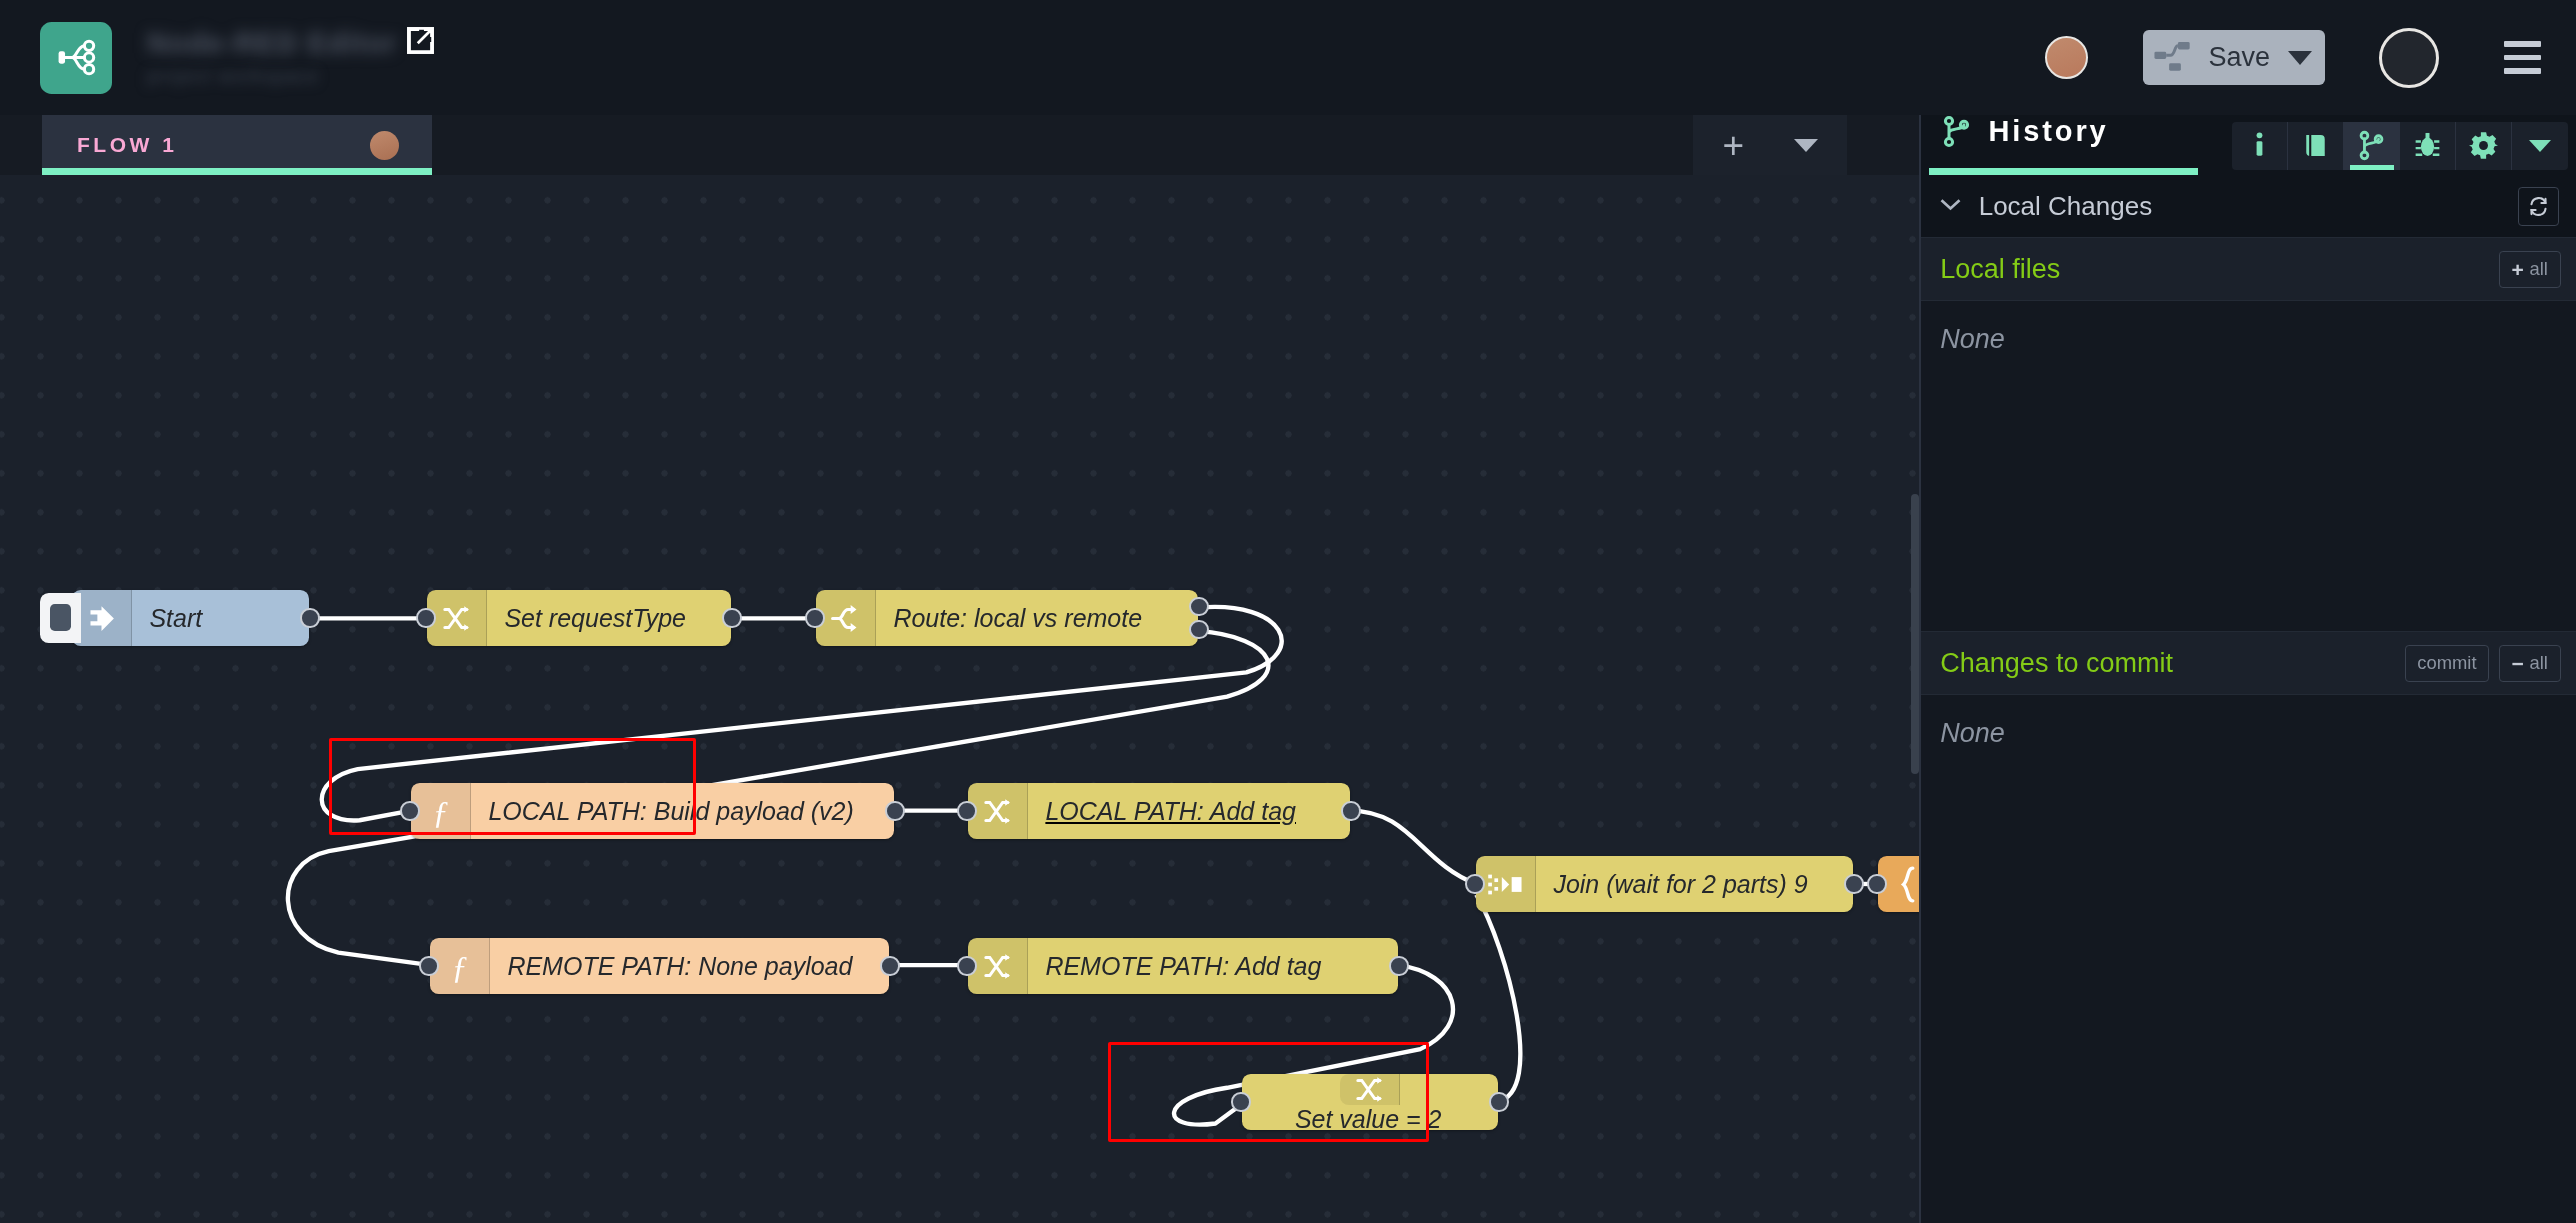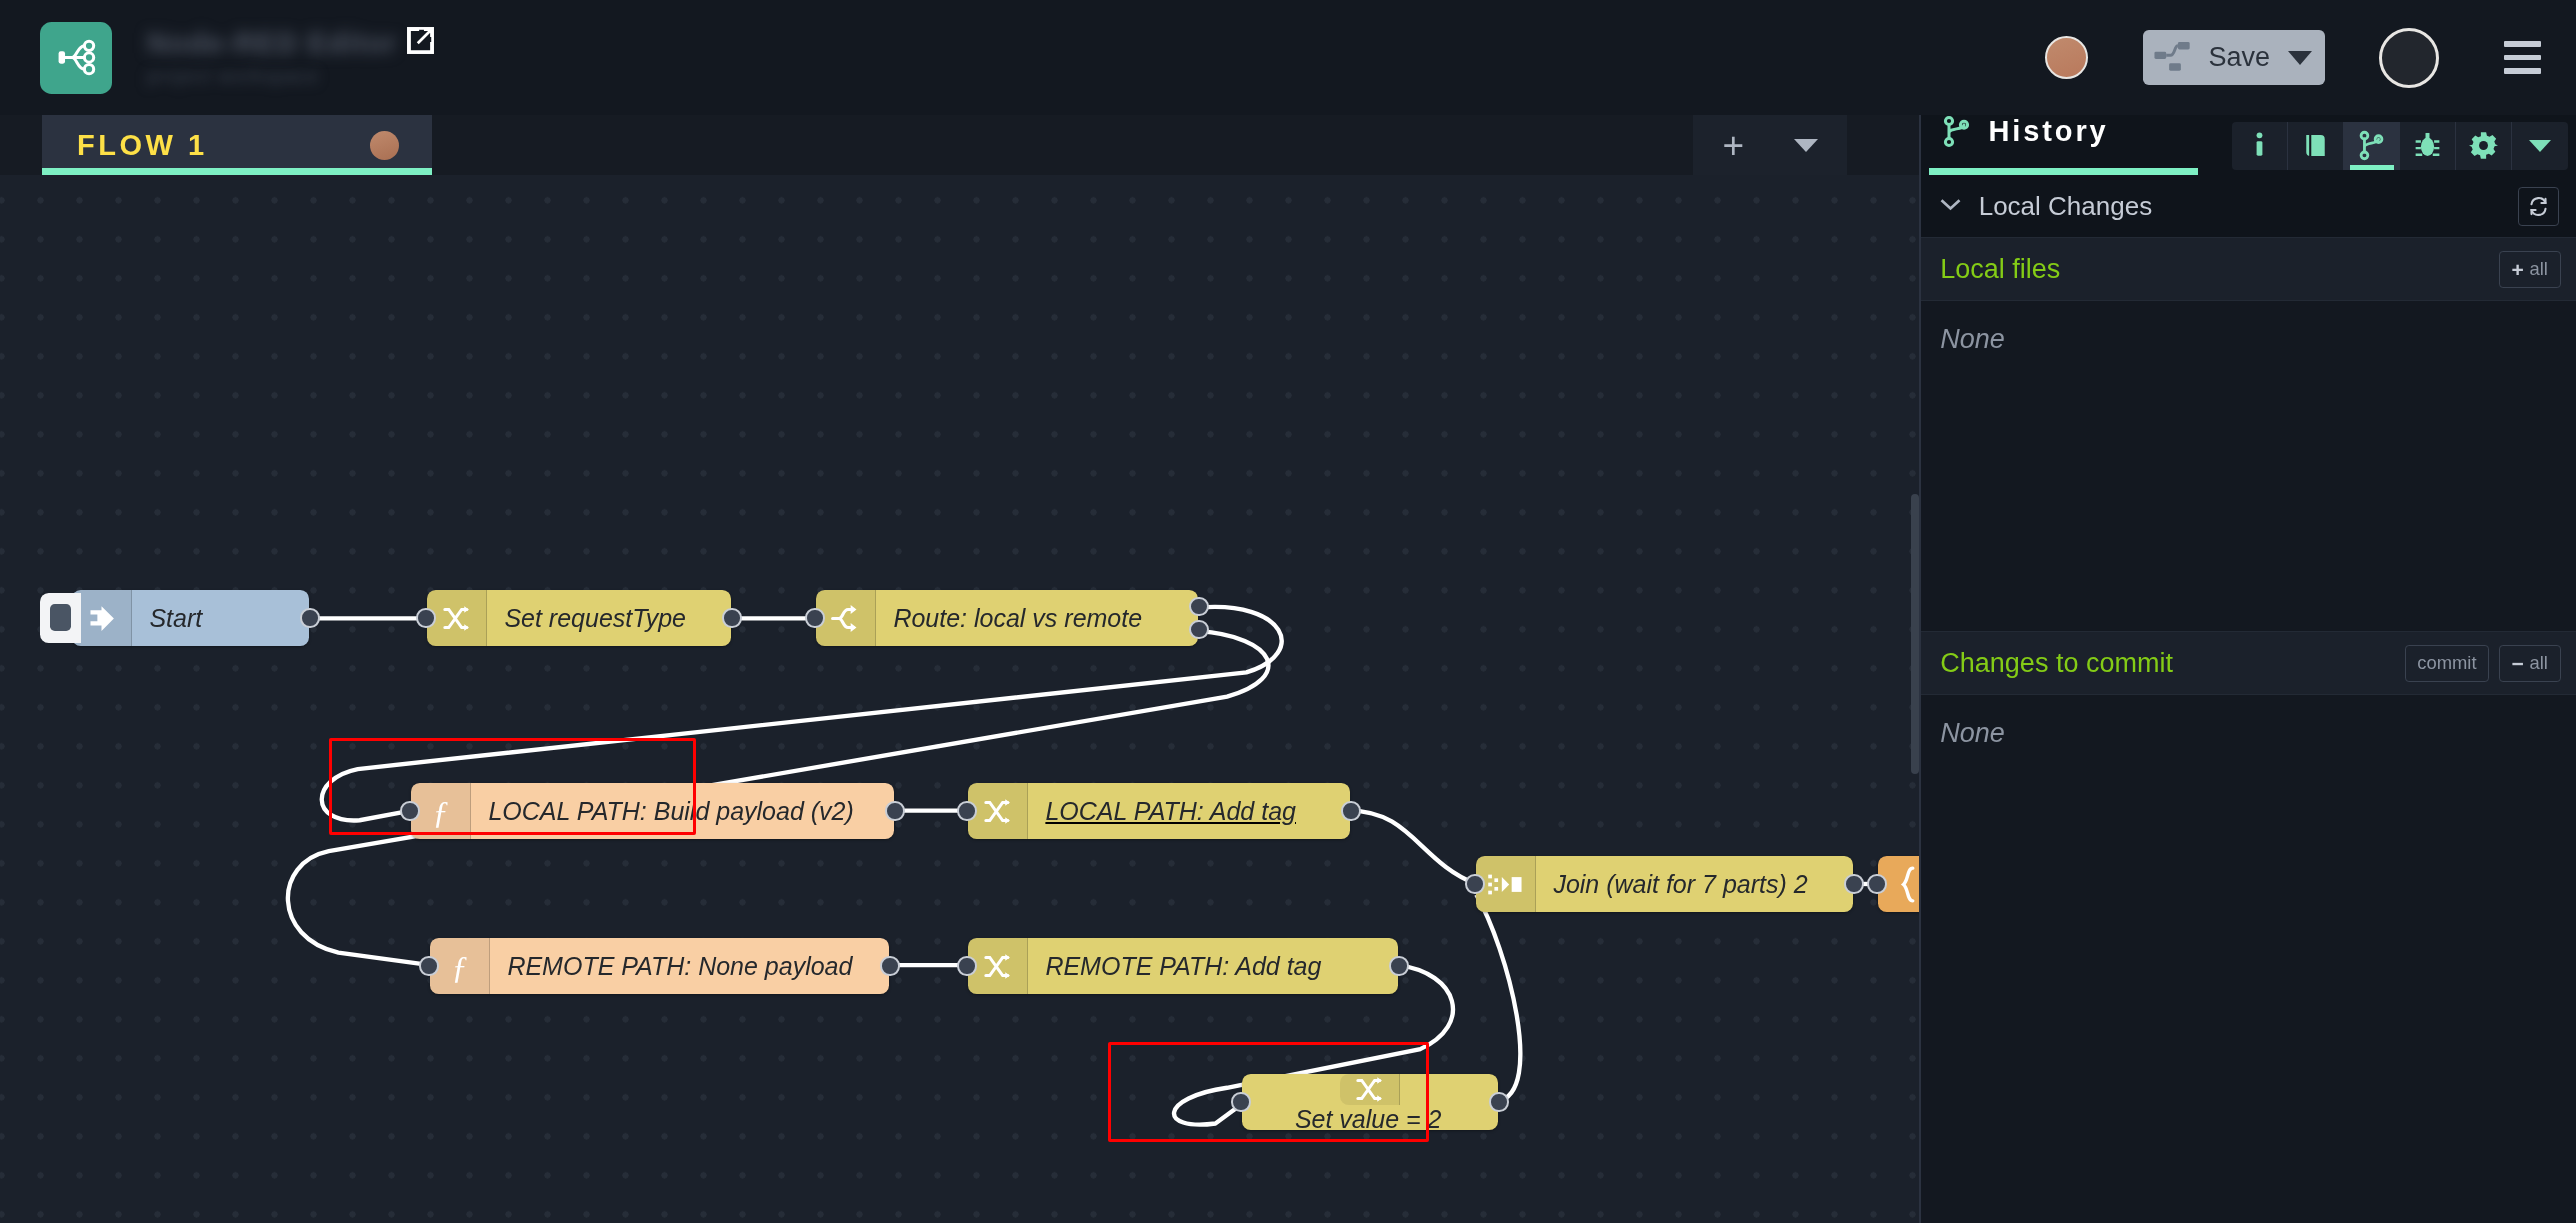--- a/index.html
+++ b/index.html
@@ -56,21 +56,21 @@
   .tabbar {
     position: absolute; top: 115px; left: 0; width: 1919px; height: 60px;
     background: #161b23;
   }
   .flow-tab {
     position: absolute; left: 42px; top: 0; width: 390px; height: 60px;
     background: #2b3240; display: flex; align-items: center;
     padding: 0 0 0 35px; cursor: pointer;
   }
   .flow-tab .label {
-    font-size: 29px; font-weight: 700; letter-spacing: 3.5px; color: #fde047;
+    font-size: 21px; font-weight: 700; letter-spacing: 3.5px; color: #f9a8d4;
   }
   .flow-tab .dot {
     position: absolute; right: 33px; top: 15.5px;
     width: 29px; height: 29px; border-radius: 50%;
     background: linear-gradient(160deg,#c08a6d,#a96f52);
   }
   .flow-tab .underline {
     position: absolute; left: 0; bottom: 0; width: 390px; height: 6.8px; background: #7ef0c4;
   }
   .tab-actions {
@@ -361,21 +361,21 @@
         <svg width="37" height="25" viewBox="0 0 30 20" fill="#fff">
           <rect x="1" y="2" width="3" height="3"></rect>
             <rect x="1" y="8.5" width="3" height="3"></rect>
             <rect x="1" y="15" width="3" height="3"></rect>
           <rect x="6" y="5" width="3" height="3"></rect>
             <rect x="6" y="12" width="3" height="3"></rect>
           <path d="M12 4l6 6-6 6z"></path>
             <rect x="20" y="4" width="8" height="12"></rect>
         </svg>
       </span>
-      <span class="nm">Join (wait for 7 parts) 2</span>
+      <span class="nm">Join (wait for 2 parts) 9</span>
       <span class="port" style="left:-10.6px;top:18.4px;"></span>
       <span class="port" style="right:-10.6px;top:18.4px;"></span>
     </div>
 
     <div class="node n-amber" style="left:1878px;top:681px;width:77px;">
       <span class="ic" style="background:transparent;border:none;">
         <svg width="25" height="37" viewBox="0 0 16 26" fill="none" stroke="#fff" stroke-width="2.4" stroke-linecap="round">
           <path d="M11 1.5C7 1.5 8 10 4.5 13 8 16 7 24.5 11 24.5"></path>
         </svg>
       </span>

